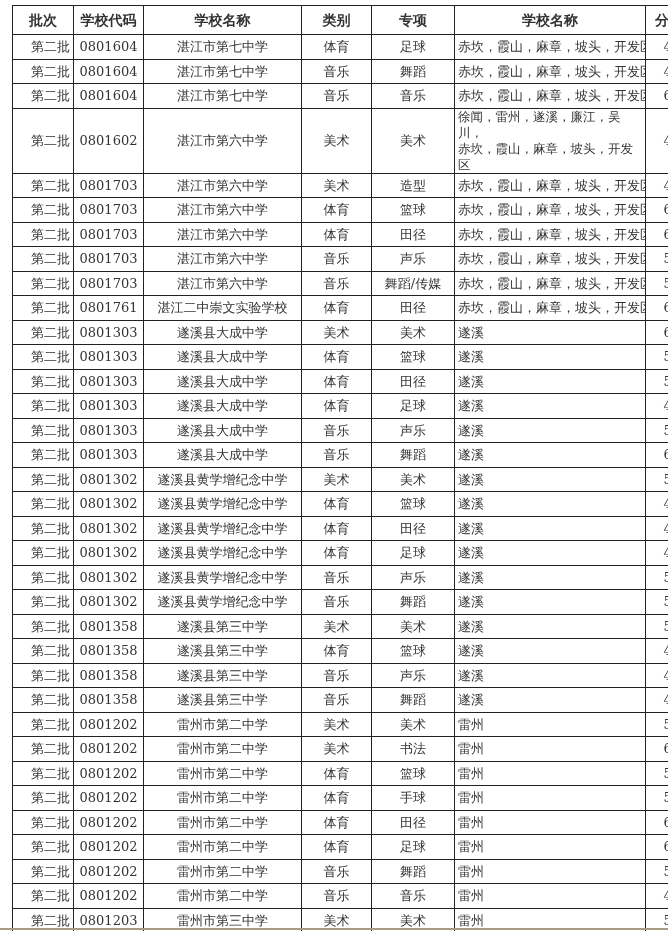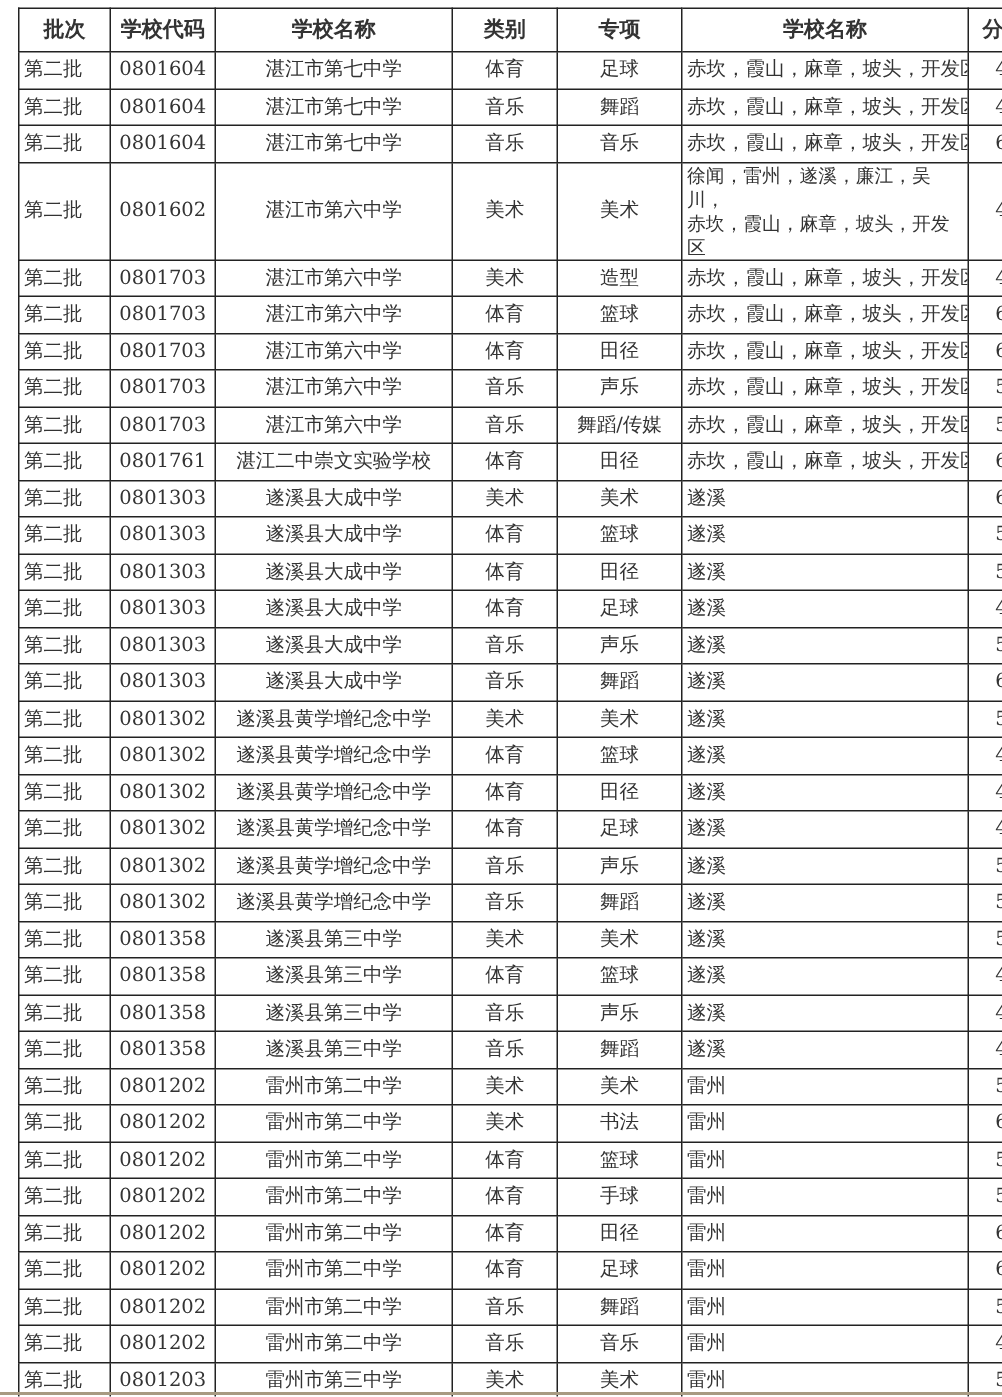--- a/index.html
+++ b/index.html
@@ -36,21 +36,21 @@
       overflow: hidden;
       font-weight: normal;
       color: #333;
     }
     table.score-table th {
       height: 28px;
       font-size: 14px;
       text-align: center;
       font-weight: bold;
     }
-    .c-batch { width: 54px; text-align: left; }
+    .c-batch { width: 54px; text-align: right; }
     .c-code { width: 63px; text-align: center; }
     .c-name { width: 151px; text-align: center; }
     .c-type { width: 63px; text-align: center; }
     .c-spec { width: 76px; text-align: center; }
     .c-area { width: 184px; text-align: left; }
     .c-score { width: 54px; text-align: center; }
     th.c-name, th.c-area { text-align: center; }
     td.c-area.multi {
       white-space: normal;
       height: 34px;

